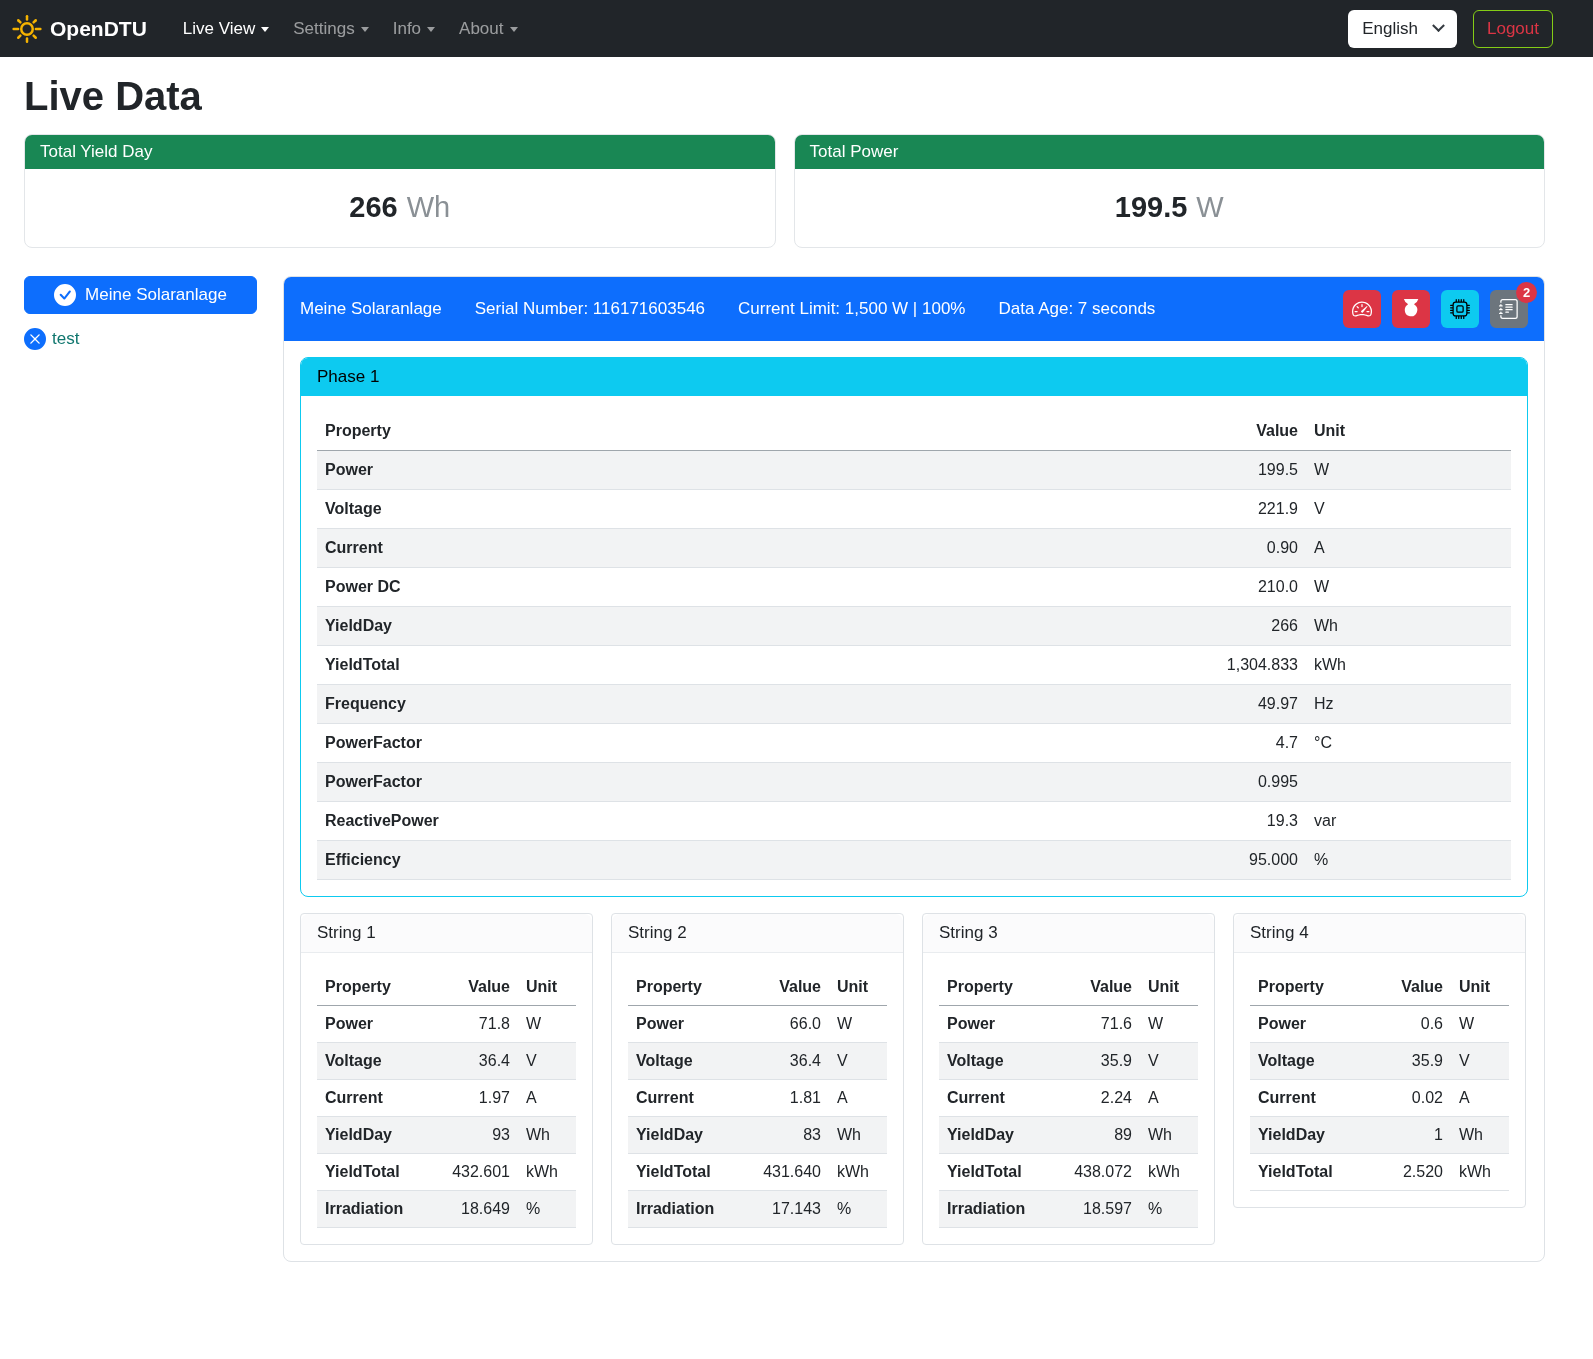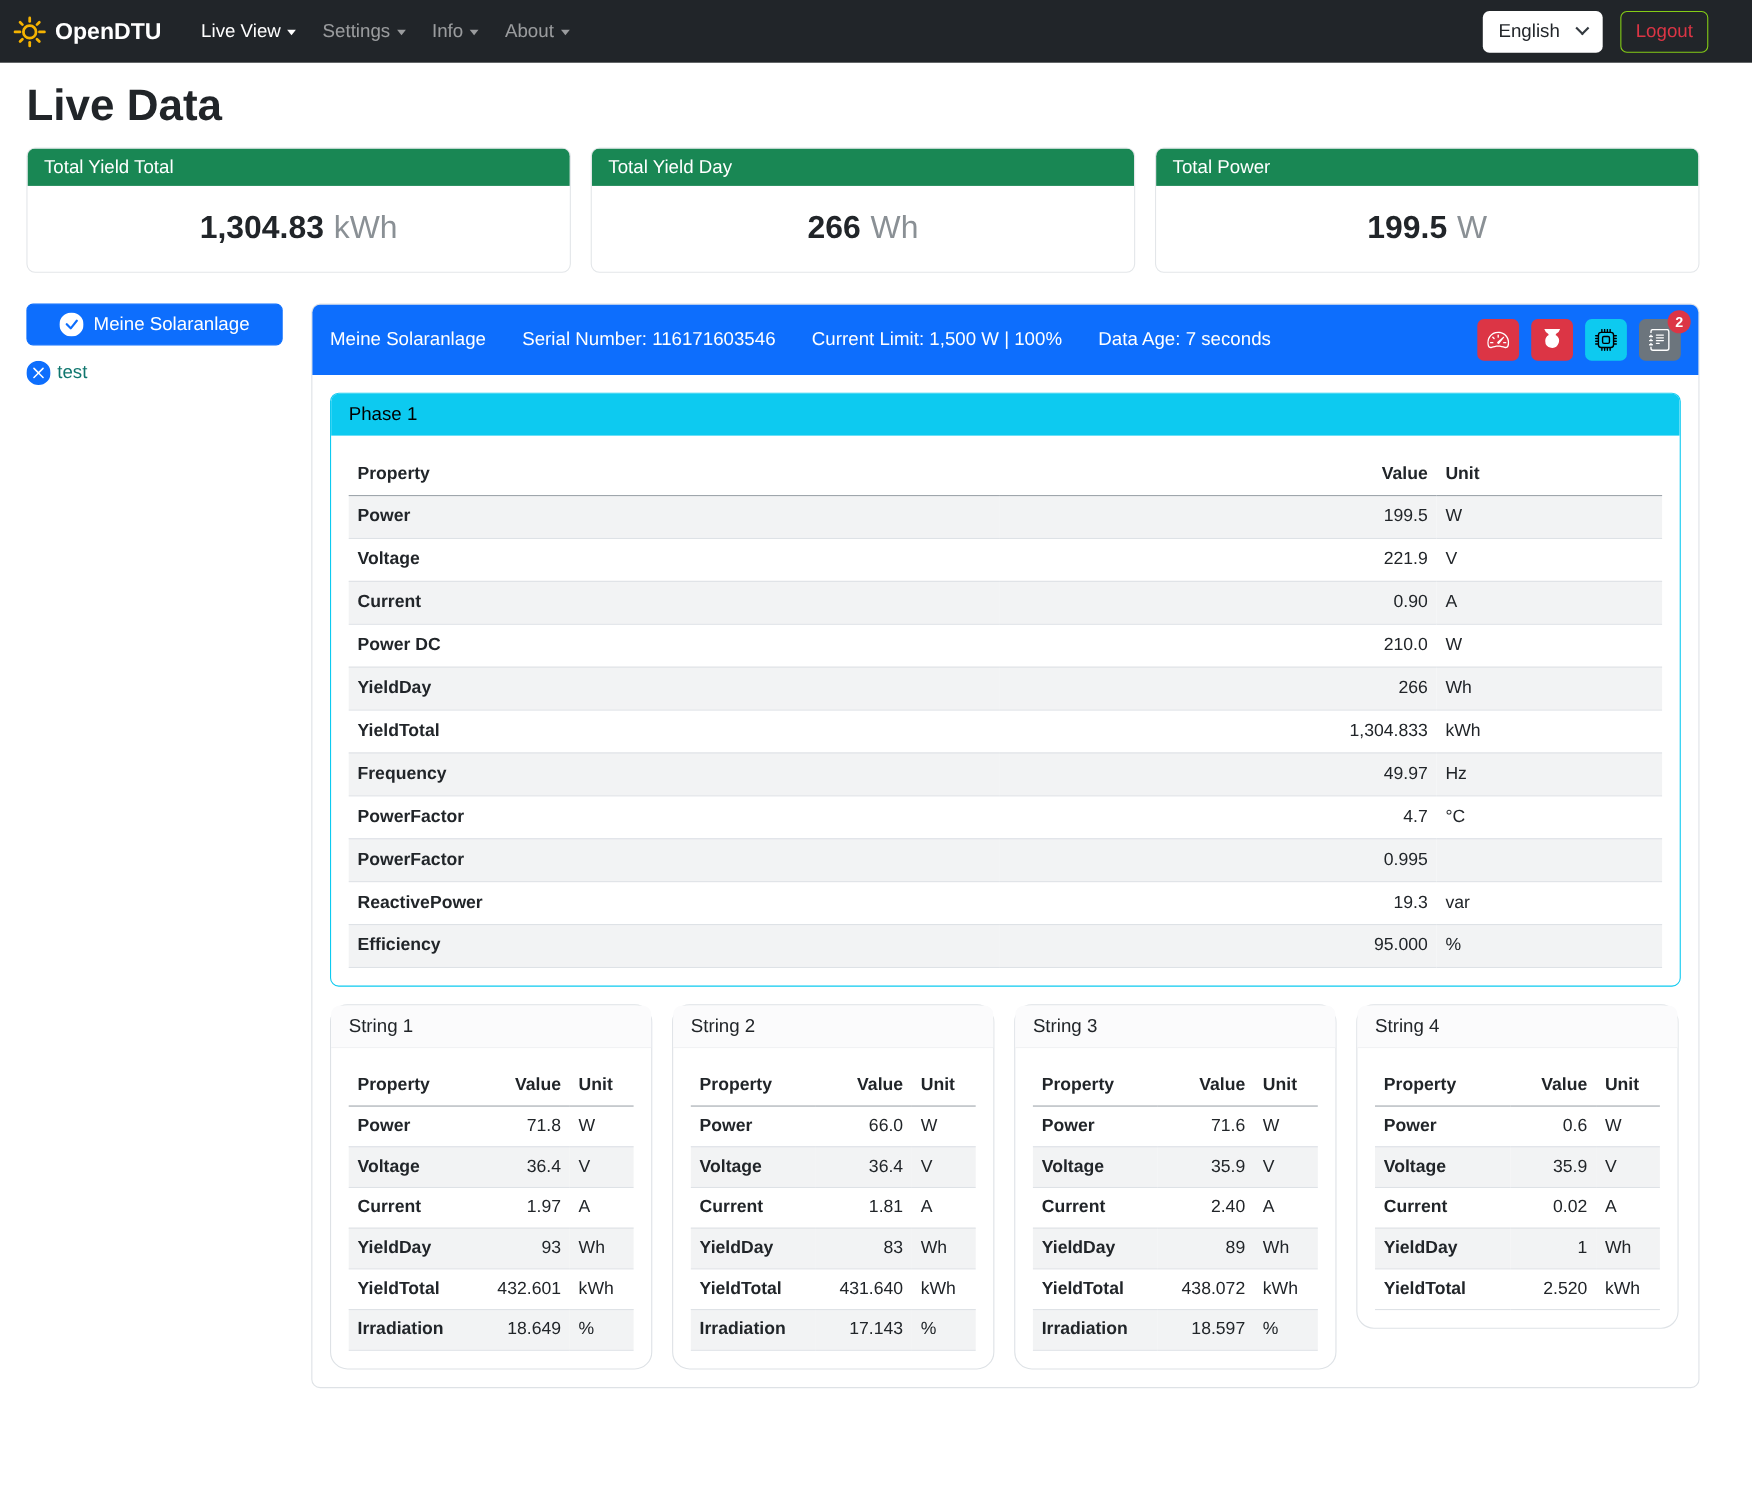--- a/index.html
+++ b/index.html
@@ -69,21 +69,21 @@
   .data-table .prop { font-weight:700; }
   .data-table th.val, .data-table td.val { text-align:right; }
   .phase-table th.unit, .phase-table td.unit { width:205px; }
   .string-table th.unit, .string-table td.unit { width:58px; }
   .string-table th, .string-table td { padding:9px 8px; }
   .stripe-odd tbody tr:nth-child(odd) { background:#f2f3f4; }
   .stripe-even tbody tr:nth-child(even) { background:#f2f3f4; }
 
   
   .strings-row { display:flex; gap:18px; margin-top:16px; align-items:flex-start; }
-  .string-card { width:293px; flex-shrink:0; border:1px solid #dee2e6; border-radius:16px; background:#fff; }
+  .string-card { width:293px; flex-shrink:0; border:1px solid #dee2e6; border-radius:4px; background:#fff; }
   .string-card-header { background:#fbfbfc; border-bottom:1px solid #e9ecef; padding:9px 16px; font-size:17px; border-radius:8px 8px 0 0; }
   .string-card-body { padding:16px 16px 0; }
 </style>
 </head>
 <body>
 
 <nav class="navbar">
   <div class="brand">
     <svg viewBox="0 0 24 24" width="30" height="30">
       <circle cx="12" cy="12" r="4.6" fill="none" stroke="#f5b301" stroke-width="2"></circle>
@@ -115,26 +115,20 @@
       <span class="select-chevron"></span>
     </div>
     <button class="logout-btn">Logout</button>
   </div>
 </nav>
 
 <div class="page">
   <h1 class="page-title">Live Data</h1>
 
   <div class="summary-row" id="summary-row">
-  <div class="summary-card">
-    <div class="summary-card-header">Total Yield Total</div>
-    <div class="summary-card-body">
-      <span class="summary-value">1,304.83</span><span class="summary-unit">kWh</span>
-    </div>
-  </div>
 
   <div class="summary-card">
     <div class="summary-card-header">Total Yield Day</div>
     <div class="summary-card-body">
       <span class="summary-value">266</span><span class="summary-unit">Wh</span>
     </div>
   </div>
 
   <div class="summary-card">
     <div class="summary-card-header">Total Power</div>
@@ -379,21 +373,21 @@
                       <td class="val">71.6</td>
                       <td class="unit">W</td>
                     </tr>
                     <tr>
                       <td class="prop">Voltage</td>
                       <td class="val">35.9</td>
                       <td class="unit">V</td>
                     </tr>
                     <tr>
                       <td class="prop">Current</td>
-                      <td class="val">2.40</td>
+                      <td class="val">2.24</td>
                       <td class="unit">A</td>
                     </tr>
                     <tr>
                       <td class="prop">YieldDay</td>
                       <td class="val">89</td>
                       <td class="unit">Wh</td>
                     </tr>
                     <tr>
                       <td class="prop">YieldTotal</td>
                       <td class="val">438.072</td>

